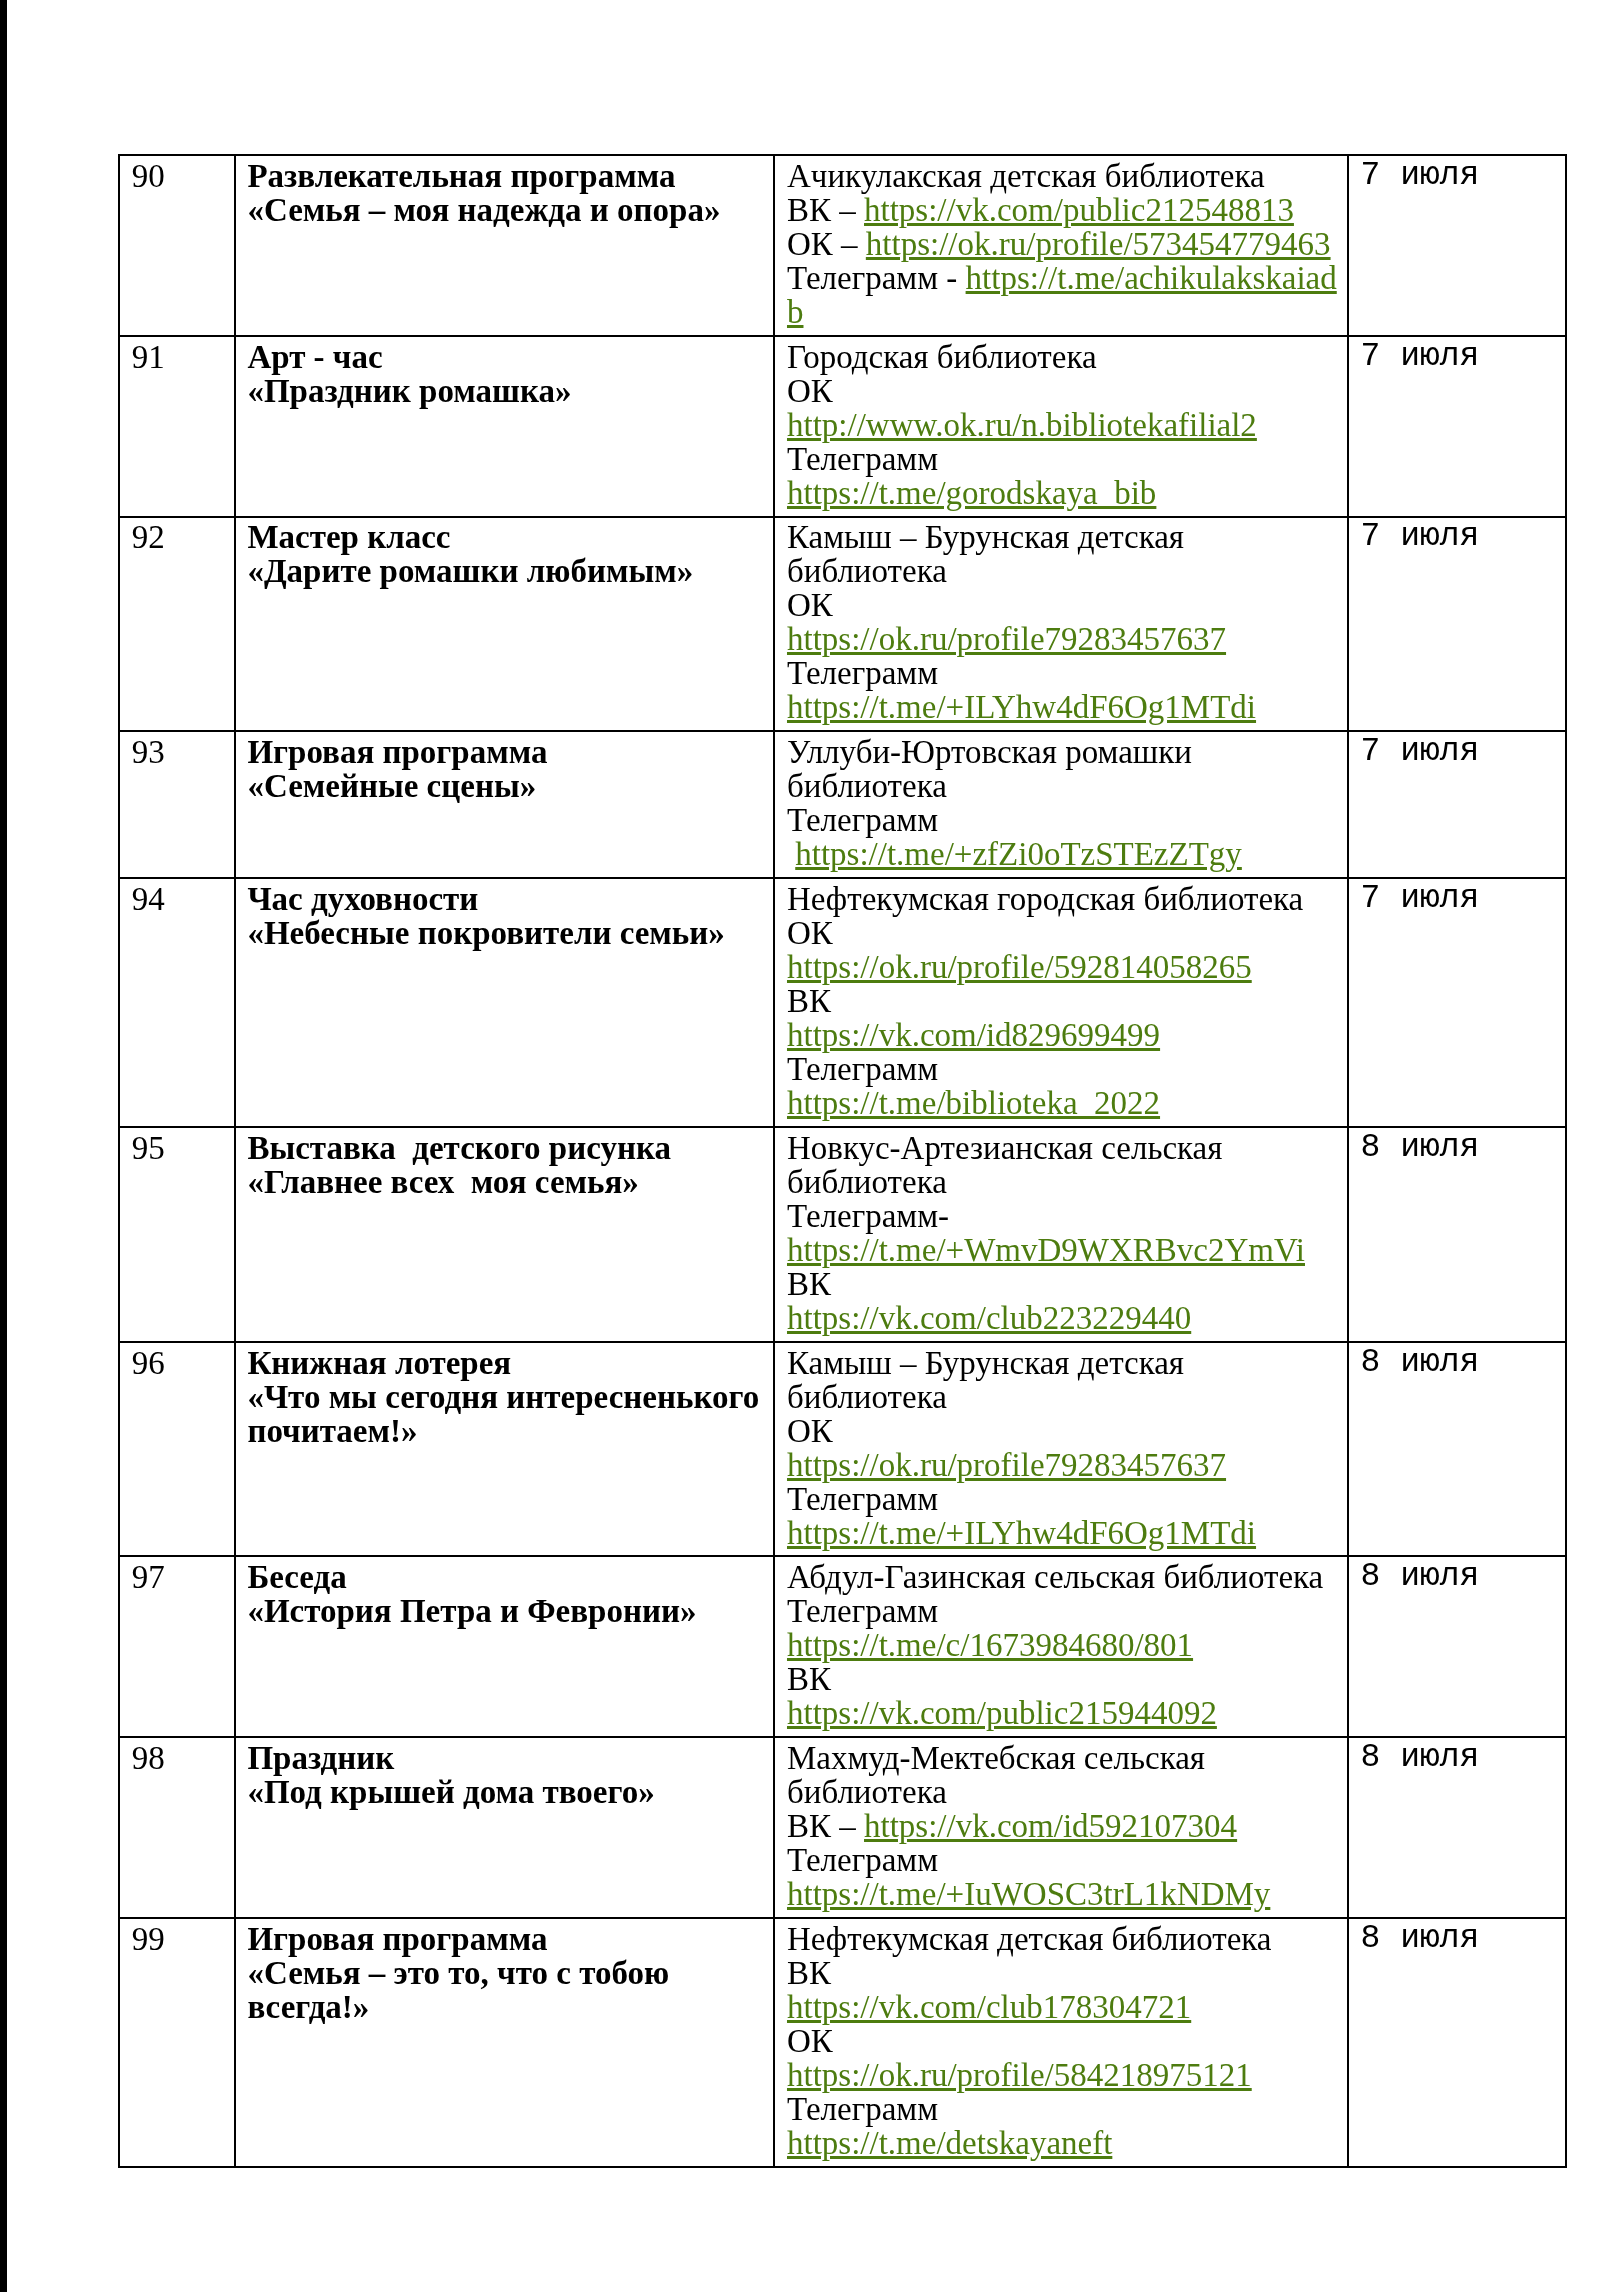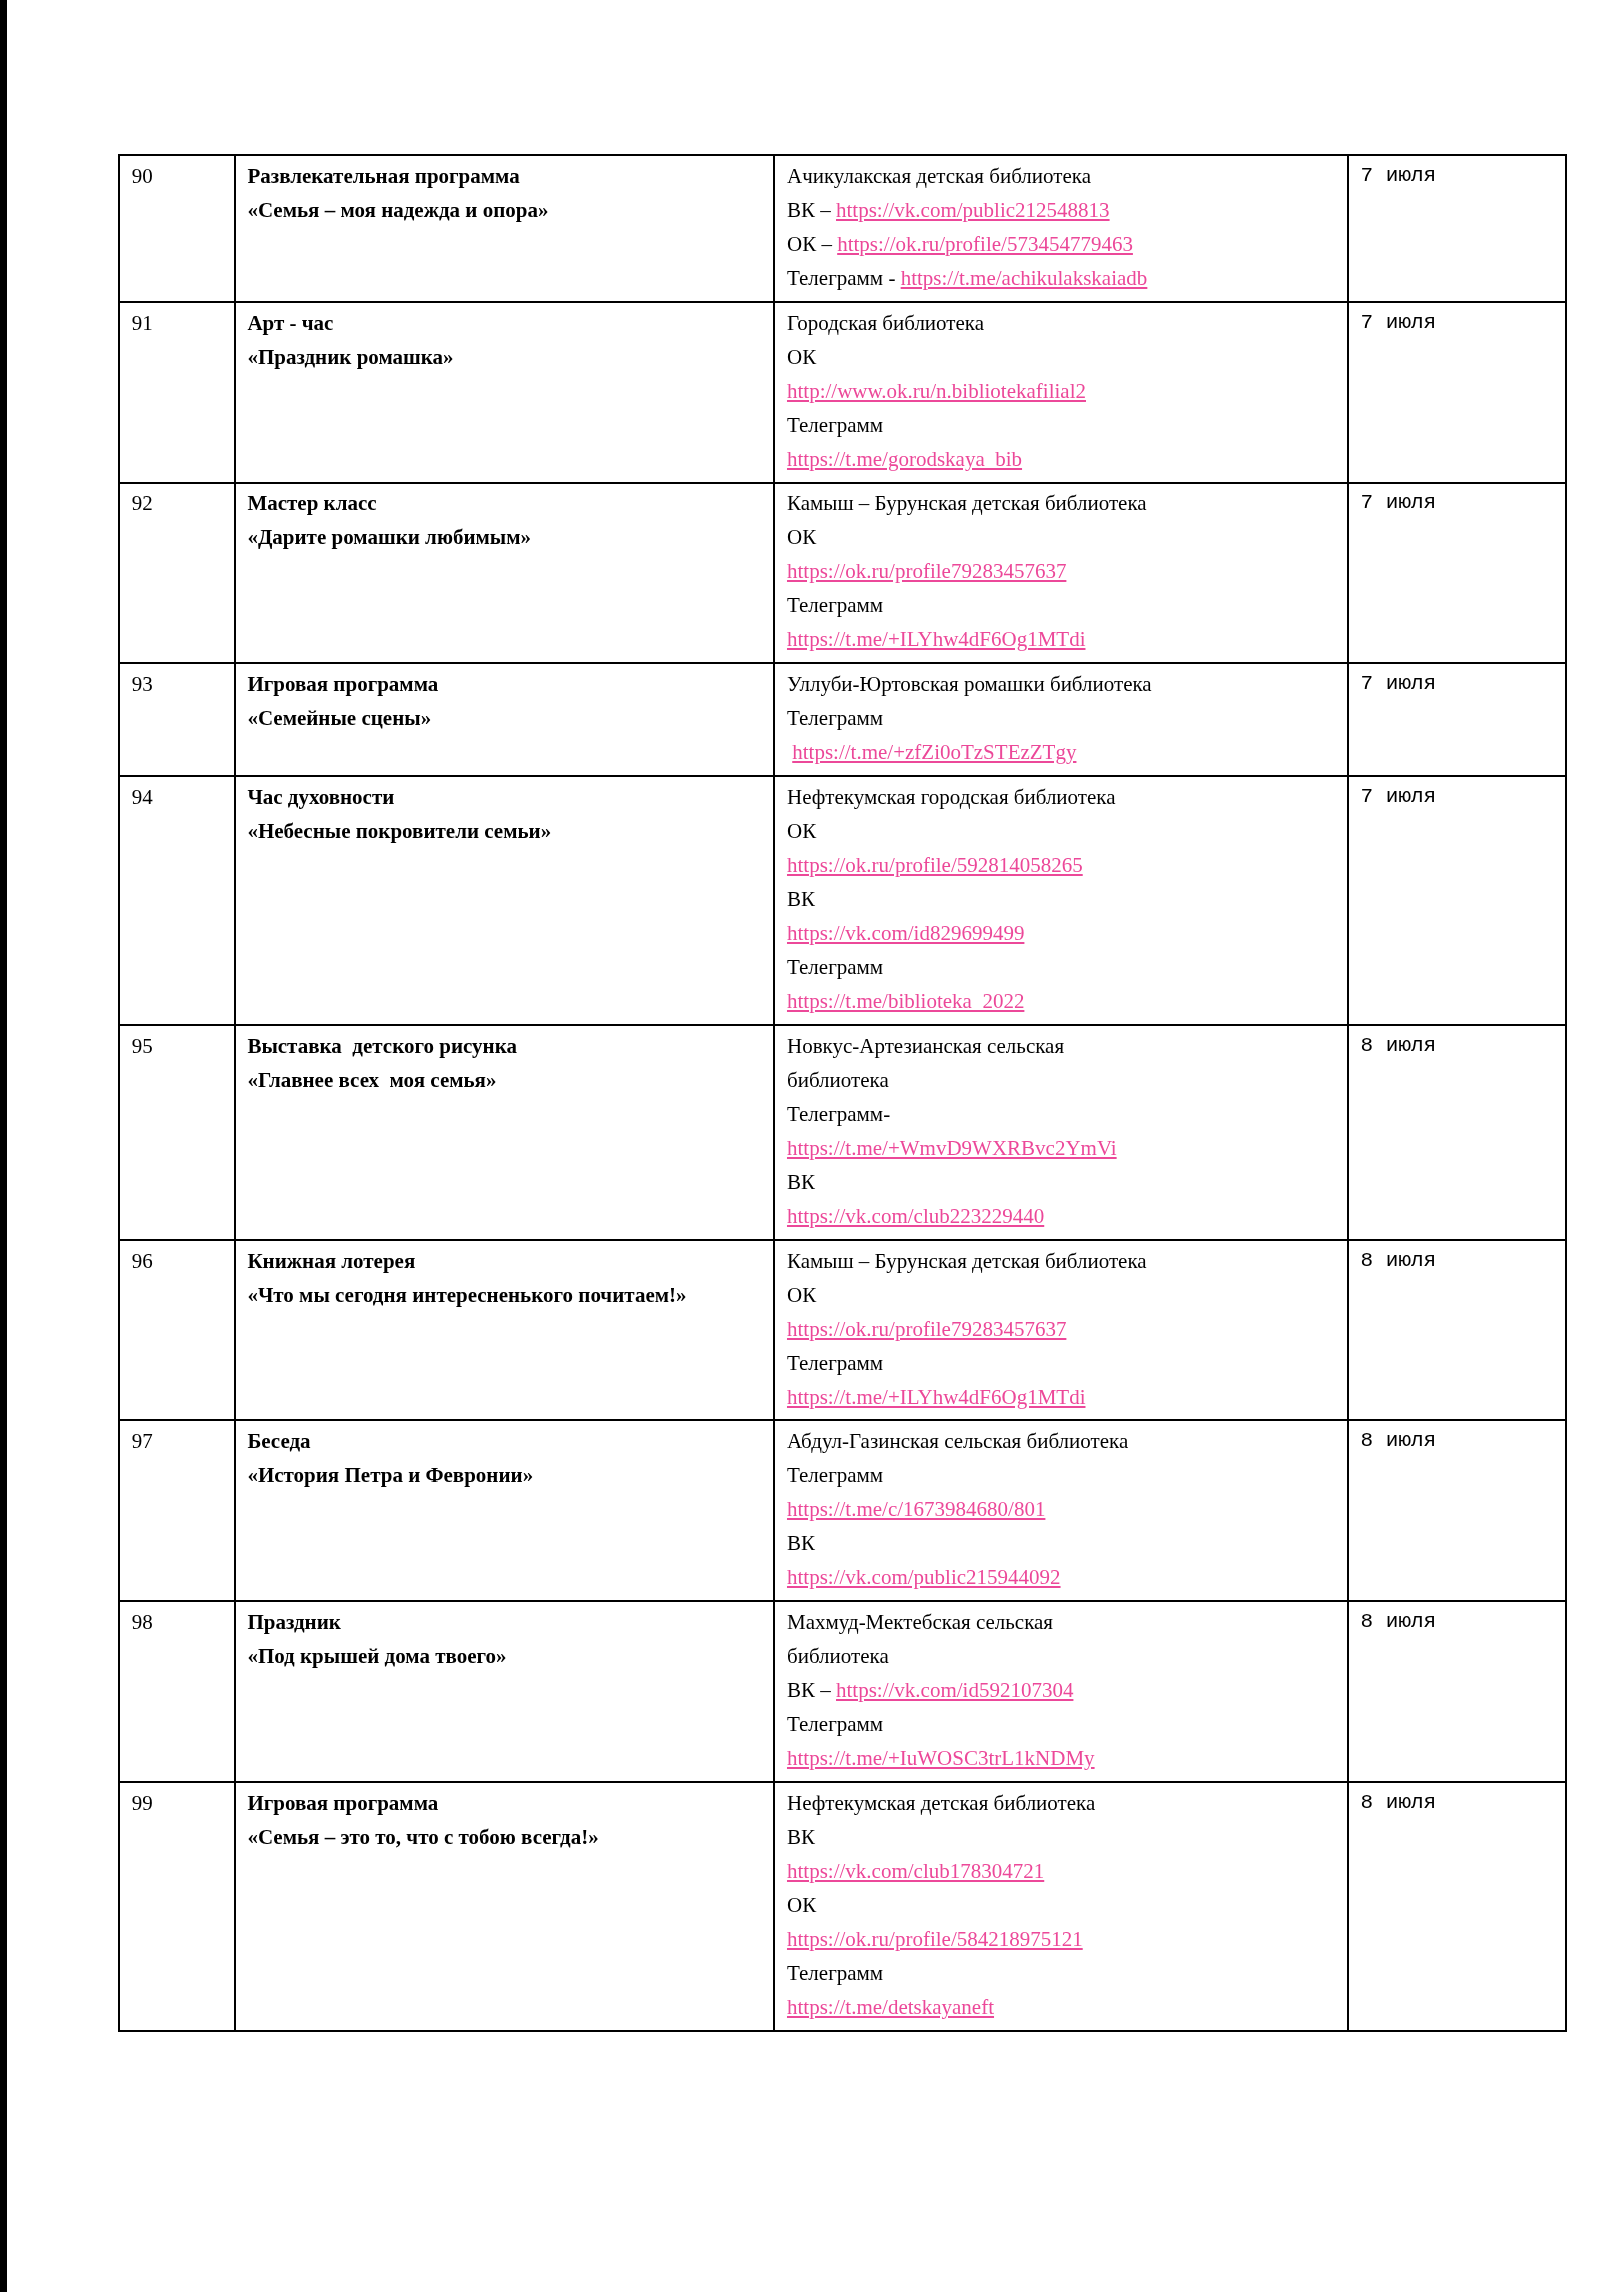--- a/index.html
+++ b/index.html
@@ -28,32 +28,32 @@
     left: 118px;
     top: 154px;
     width: 1372px;
     border-collapse: collapse;
     table-layout: fixed;
     border: 2.9px solid #000000;
   }
   table.events td {
     border: 2px solid #000000;
     vertical-align: top;
-    font-size: 21px;
+    font-size: 33px;
     line-height: 34px;
     padding: 2.9px 7.8px 5.9px 11.8px;
     overflow: hidden;
   }
   td.c-num   { width: 94px; }
   td.c-event { width: 518px; padding-left: 23.5px; font-weight: bold; }
   td.c-info  { width: 552px; padding-left: 11.8px; margin-left: 36px; }
   td.c-date  { width: 197px; padding-left: 15.7px; font-family: Liberation Mono, monospace; }
   .line { white-space: pre-wrap; }
   a.soc-link {
-    color: #ec4899;
+    color: #4d7c0f;
     text-decoration: underline;
     white-space: pre-wrap;
     word-break: break-all;
   }
   .plain { white-space: pre-wrap; }
 </style>
 </head>
 <body>
 
 <div class="scan-edge"></div>

